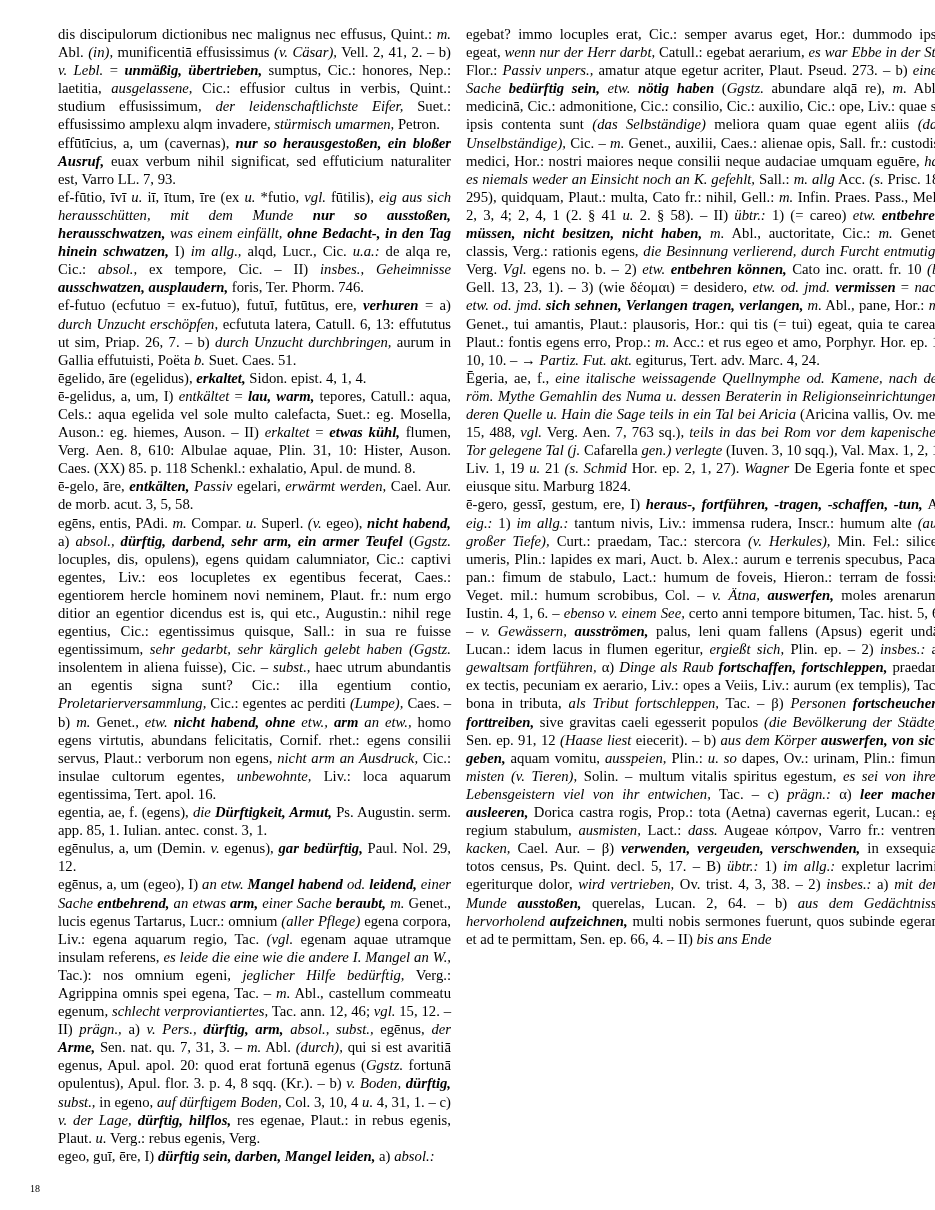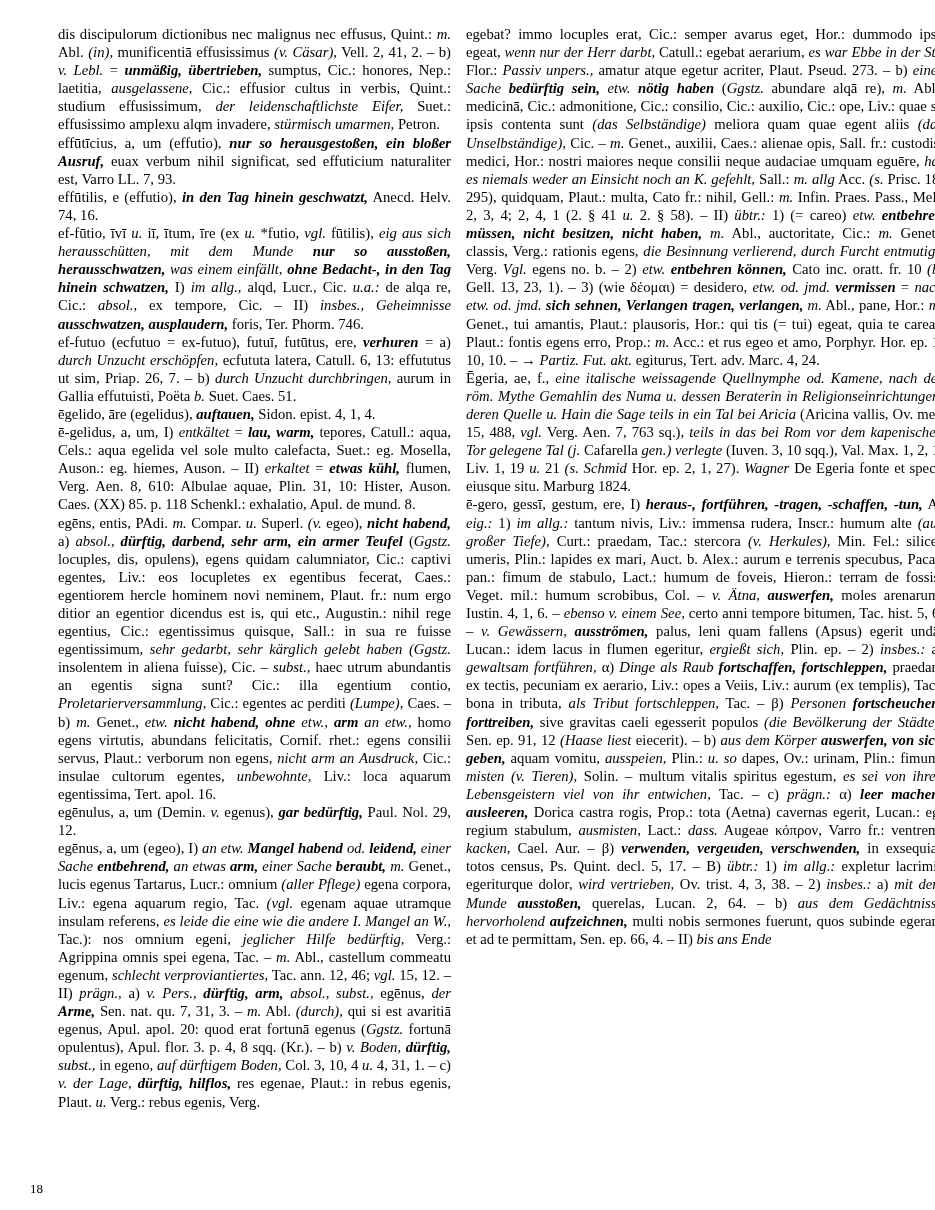--- a/index.html
+++ b/index.html
@@ -9,37 +9,39 @@
     position:relative;overflow:hidden;
   }
   .page{position:absolute;top:25px;left:30px;display:flex;gap:15px;margin-left:28px;}
   .col{font-size:14.7px;line-height:18.1px;text-align:justify;}
   .col-left{width:393px;}
   .col-right{width:477px;}
   p.entry{margin:0;padding:0;}
   .b{font-weight:400;}
   .i{font-style:italic;}
   .bi{font-weight:700;font-style:italic;}
-  .pagenum{position:absolute;left:30px;top:1182px;font-size:13px;line-height:14px;}
+  .pagenum{position:absolute;left:30px;top:1182px;font-size:10px;line-height:14px;}
 </style>
 </head>
 <body>
 
 <div class="page">
   <div class="col col-left">
       <p class="entry"><span>dis discipulorum dictionibus nec malignus nec effusus, Quint.: </span><span class="i">m.</span><span> Abl. </span><span class="i">(in),</span><span> munificentiā effusissimus </span><span class="i">(v. Cäsar),</span><span> Vell. 2, 41, 2. – b) </span><span class="i">v. Lebl.</span><span> = </span><span class="bi">unmäßig, übertrieben,</span><span> sumptus, Cic.: honores, Nep.: laetitia, </span><span class="i">ausgelassene,</span><span> Cic.: effusior cultus in verbis, Quint.: studium effusissimum, </span><span class="i">der leidenschaftlichste Eifer,</span><span> Suet.: effusissimo amplexu alqm invadere, </span><span class="i">stürmisch umarmen,</span><span> Petron.</span></p>
-      <p class="entry"><span class="b">effūtīcius</span><span>, a, um (effutio), </span><span class="bi">nur so herausgestoßen, ein bloßer Ausruf,</span><span> euax verbum nihil significat, sed effuticium naturaliter est, Varro LL. 7, 93.</span></p>
-      <p class="entry"><span class="b">effūtilis</span><span>, e (effutio), </span><span class="bi">in den Tag hinein geschwatzt,</span><span> Anecd. Helv. 74, 16.</span></p>
+      <p class="entry"><span class="b">effūtīcius</span><span>, a, um (cavernas), </span><span class="bi">nur so herausgestoßen, ein bloßer Ausruf,</span><span> euax verbum nihil significat, sed effuticium naturaliter est, Varro LL. 7, 93.</span></p>
       <p class="entry"><span class="b">ef-fūtio</span><span>, īvī </span><span class="i">u.</span><span> iī, ītum, īre (ex </span><span class="i">u.</span><span> *futio, </span><span class="i">vgl.</span><span> fūtilis), </span><span class="i">eig aus sich herausschütten, mit dem Munde</span><span class="bi"> nur so ausstoßen, herausschwatzen,</span><span class="i"> was einem einfällt, </span><span class="bi">ohne Bedacht-, in den Tag hinein schwatzen,</span><span> I) </span><span class="i">im allg.,</span><span> alqd, Lucr., Cic. </span><span class="i">u.a.:</span><span> de alqa re, Cic.: </span><span class="i">absol.,</span><span> ex tempore, Cic. – II) </span><span class="i">insbes., Geheimnisse</span><span class="bi"> ausschwatzen, ausplaudern,</span><span> foris, Ter. Phorm. 746.</span></p>
       <p class="entry"><span class="b">ef-futuo</span><span> (ecfutuo = ex-futuo), futuī, futūtus, ere, </span><span class="bi">verhuren</span><span> = a) </span><span class="i">durch Unzucht erschöpfen,</span><span> ecfututa latera, Catull. 6, 13: effututus ut sim, Priap. 26, 7. – b) </span><span class="i">durch Unzucht durchbringen,</span><span> aurum in Gallia effutuisti, Poëta </span><span class="i">b.</span><span> Suet. Caes. 51.</span></p>
-      <p class="entry"><span class="b">ēgelido</span><span>, āre (egelidus), </span><span class="bi">auftauen,</span><span> Sidon. epist. 4, 1, 4.</span></p>
+      <p class="entry"><span class="b">ēgelido</span><span>, āre (egelidus), </span><span class="bi">erkaltet,</span><span> Sidon. epist. 4, 1, 4.</span></p>
       <p class="entry"><span class="b">ē-gelidus</span><span>, a, um, I) </span><span class="i">entkältet</span><span> = </span><span class="bi">lau, warm,</span><span> tepores, Catull.: aqua, Cels.: aqua egelida vel sole multo calefacta, Suet.: eg. Mosella, Auson.: eg. hiemes, Auson. – II) </span><span class="i">erkaltet</span><span> = </span><span class="bi">etwas kühl,</span><span> flumen, Verg. Aen. 8, 610: Albulae aquae, Plin. 31, 10: Hister, Auson. Caes. (XX) 85. p. 118 Schenkl.: exhalatio, Apul. de mund. 8.</span></p>
+      <p class="entry"><span class="b">ē-gelo</span><span>, āre, </span><span class="bi">entkälten,</span><span class="i"> Passiv</span><span> egelari, </span><span class="i">erwärmt werden,</span><span> Cael. Aur. de morb. acut. 3, 5, 58.</span></p>
       <p class="entry"><span class="b">egēns</span><span>, entis, PAdi. </span><span class="i">m.</span><span> Compar. </span><span class="i">u.</span><span> Superl. </span><span class="i">(v.</span><span> egeo), </span><span class="bi">nicht habend,</span><span> a) </span><span class="i">absol.,</span><span class="bi"> dürftig, darbend, sehr arm, ein armer Teufel</span><span> (</span><span class="i">Ggstz.</span><span> locuples, dis, opulens), egens quidam calumniator, Cic.: captivi egentes, Liv.: eos locupletes ex egentibus fecerat, Caes.: egentiorem hercle hominem novi neminem, Plaut. fr.: num ergo ditior an egentior dicendus est is, qui etc., Augustin.: nihil rege egentius, Cic.: egentissimus quisque, Sall.: in sua re fuisse egentissimum, </span><span class="i">sehr gedarbt, sehr kärglich gelebt haben (Ggstz.</span><span> insolentem in aliena fuisse), Cic. – </span><span class="i">subst.,</span><span> haec utrum abundantis an egentis signa sunt? Cic.: illa egentium contio, </span><span class="i">Proletarierversammlung,</span><span> Cic.: egentes ac perditi </span><span class="i">(Lumpe),</span><span> Caes. – b) </span><span class="i">m.</span><span> Genet., </span><span class="i">etw.</span><span class="bi"> nicht habend, ohne</span><span class="i"> etw.,</span><span class="bi"> arm</span><span class="i"> an etw.,</span><span> homo egens virtutis, abundans felicitatis, Cornif. rhet.: egens consilii servus, Plaut.: verborum non egens, </span><span class="i">nicht arm an Ausdruck,</span><span> Cic.: insulae cultorum egentes, </span><span class="i">unbewohnte,</span><span> Liv.: loca aquarum egentissima, Tert. apol. 16.</span></p>
+      <p class="entry"><span class="b">egentia</span><span>, ae, f. (egens), </span><span class="i">die</span><span class="bi"> Dürftigkeit, Armut,</span><span> Ps. Augustin. serm. app. 85, 1. Iulian. antec. const. 3, 1.</span></p>
       <p class="entry"><span class="b">egēnulus</span><span>, a, um (Demin. </span><span class="i">v.</span><span> egenus), </span><span class="bi">gar bedürftig,</span><span> Paul. Nol. 29, 12.</span></p>
       <p class="entry"><span class="b">egēnus</span><span>, a, um (egeo), I) </span><span class="i">an etw.</span><span class="bi"> Mangel habend</span><span class="i"> od.</span><span class="bi"> leidend,</span><span class="i"> einer Sache</span><span class="bi"> entbehrend,</span><span class="i"> an etwas</span><span class="bi"> arm,</span><span class="i"> einer Sache</span><span class="bi"> beraubt,</span><span class="i"> m.</span><span> Genet., lucis egenus Tartarus, Lucr.: omnium </span><span class="i">(aller Pflege)</span><span> egena corpora, Liv.: egena aquarum regio, Tac. </span><span class="i">(vgl.</span><span> egenam aquae utramque insulam referens, </span><span class="i">es leide die eine wie die andere I. Mangel an W.,</span><span> Tac.): nos omnium egeni, </span><span class="i">jeglicher Hilfe bedürftig,</span><span> Verg.: Agrippina omnis spei egena, Tac. – </span><span class="i">m.</span><span> Abl., castellum commeatu egenum, </span><span class="i">schlecht verproviantiertes,</span><span> Tac. ann. 12, 46; </span><span class="i">vgl.</span><span> 15, 12. – II) </span><span class="i">prägn.,</span><span> a) </span><span class="i">v. Pers.,</span><span class="bi"> dürftig, arm,</span><span class="i"> absol., subst.,</span><span> egēnus, </span><span class="i">der</span><span class="bi"> Arme,</span><span> Sen. nat. qu. 7, 31, 3. – </span><span class="i">m.</span><span> Abl. </span><span class="i">(durch),</span><span> qui si est avaritiā egenus, Apul. apol. 20: quod erat fortunā egenus (</span><span class="i">Ggstz.</span><span> fortunā opulentus), Apul. flor. 3. p. 4, 8 sqq. (Kr.). – b) </span><span class="i">v. Boden,</span><span class="bi"> dürftig,</span><span class="i"> subst.,</span><span> in egeno, </span><span class="i">auf dürftigem Boden,</span><span> Col. 3, 10, 4 </span><span class="i">u.</span><span> 4, 31, 1. – c) </span><span class="i">v. der Lage,</span><span class="bi"> dürftig, hilflos,</span><span> res egenae, Plaut.: in rebus egenis, Plaut. </span><span class="i">u.</span><span> Verg.: rebus egenis, Verg.</span></p>
+      <p class="entry"><span class="b">egeo</span><span>, guī, ēre, I) </span><span class="bi">dürftig sein, darben, Mangel leiden,</span><span> a) </span><span class="i">absol.:</span></p>
     </div>
   <div class="col col-right">
       <p class="entry"><span>egebat? immo locuples erat, Cic.: semper avarus eget, Hor.: dummodo ipse egeat, </span><span class="i">wenn nur der Herr darbt,</span><span> Catull.: egebat aerarium, </span><span class="i">es war Ebbe in der St.,</span><span> Flor.: </span><span class="i">Passiv unpers.,</span><span> amatur atque egetur acriter, Plaut. Pseud. 273. – b) </span><span class="i">einer Sache</span><span class="bi"> bedürftig sein,</span><span class="i"> etw.</span><span class="bi"> nötig haben</span><span> (</span><span class="i">Ggstz.</span><span> abundare alqā re), </span><span class="i">m.</span><span> Abl., medicinā, Cic.: admonitione, Cic.: consilio, Cic.: auxilio, Cic.: ope, Liv.: quae se ipsis contenta sunt </span><span class="i">(das Selbständige)</span><span> meliora quam quae egent aliis </span><span class="i">(das Unselbständige),</span><span> Cic. – </span><span class="i">m.</span><span> Genet., auxilii, Caes.: alienae opis, Sall. fr.: custodis, medici, Hor.: nostri maiores neque consilii neque audaciae umquam eguēre, </span><span class="i">hat es niemals weder an Einsicht noch an K. gefehlt,</span><span> Sall.: </span><span class="i">m. allg</span><span> Acc. </span><span class="i">(s.</span><span> Prisc. 18, 295), quidquam, Plaut.: multa, Cato fr.: nihil, Gell.: </span><span class="i">m.</span><span> Infin. Praes. Pass., Mela 2, 3, 4; 2, 4, 1 (2. § 41 </span><span class="i">u.</span><span> 2. § 58). – II) </span><span class="i">übtr.:</span><span> 1) (= careo) </span><span class="i">etw.</span><span class="bi"> entbehren müssen, nicht besitzen, nicht haben,</span><span class="i"> m.</span><span> Abl., auctoritate, Cic.: </span><span class="i">m.</span><span> Genet., classis, Verg.: rationis egens, </span><span class="i">die Besinnung verlierend, durch Furcht entmutigt,</span><span> Verg. </span><span class="i">Vgl.</span><span> egens no. b. – 2) </span><span class="i">etw.</span><span class="bi"> entbehren können,</span><span> Cato inc. oratt. fr. 10 </span><span class="i">(b.</span><span> Gell. 13, 23, 1). – 3) (wie δέομαι) = desidero, </span><span class="i">etw. od. jmd.</span><span class="bi"> vermissen</span><span> = </span><span class="i">nach etw. od. jmd.</span><span class="bi"> sich sehnen, Verlangen tragen, verlangen,</span><span class="i"> m.</span><span> Abl., pane, Hor.: </span><span class="i">m.</span><span> Genet., tui amantis, Plaut.: plausoris, Hor.: qui tis (= tui) egeat, quia te careat, Plaut.: fontis egens erro, Prop.: </span><span class="i">m.</span><span> Acc.: et rus egeo et amo, Porphyr. Hor. ep. 1, 10, 10. – → </span><span class="i">Partiz. Fut. akt.</span><span> egiturus, Tert. adv. Marc. 4, 24.</span></p>
       <p class="entry"><span class="b">Ēgeria</span><span>, ae, f., </span><span class="i">eine italische weissagende Quellnymphe od. Kamene, nach der röm. Mythe Gemahlin des Numa u. dessen Beraterin in Religionseinrichtungen, deren Quelle u. Hain die Sage teils in ein Tal bei Aricia</span><span> (Aricina vallis, Ov. met. 15, 488, </span><span class="i">vgl.</span><span> Verg. Aen. 7, 763 sq.), </span><span class="i">teils in das bei Rom vor dem kapenischen Tor gelegene Tal (j.</span><span> Cafarella </span><span class="i">gen.) verlegte</span><span> (Iuven. 3, 10 sqq.), Val. Max. 1, 2, 1. Liv. 1, 19 </span><span class="i">u.</span><span> 21 </span><span class="i">(s. Schmid</span><span> Hor. ep. 2, 1, 27). </span><span class="i">Wagner</span><span> De Egeria fonte et specu eiusque situ. Marburg 1824.</span></p>
       <p class="entry"><span class="b">ē-gero</span><span>, gessī, gestum, ere, I) </span><span class="bi">heraus-, fortführen, -tragen, -schaffen, -tun,</span><span> A) </span><span class="i">eig.:</span><span> 1) </span><span class="i">im allg.:</span><span> tantum nivis, Liv.: immensa rudera, Inscr.: humum alte </span><span class="i">(aus großer Tiefe),</span><span> Curt.: praedam, Tac.: stercora </span><span class="i">(v. Herkules),</span><span> Min. Fel.: silices umeris, Plin.: lapides ex mari, Auct. b. Alex.: aurum e terrenis specubus, Pacat. pan.: fimum de stabulo, Lact.: humum de foveis, Hieron.: terram de fossis, Veget. mil.: humum scrobibus, Col. – </span><span class="i">v. Ätna,</span><span class="bi"> auswerfen,</span><span> moles arenarum, Iustin. 4, 1, 6. – </span><span class="i">ebenso v. einem See,</span><span> certo anni tempore bitumen, Tac. hist. 5, 6. – </span><span class="i">v. Gewässern,</span><span class="bi"> ausströmen,</span><span> palus, leni quam fallens (Apsus) egerit undā, Lucan.: idem lacus in flumen egeritur, </span><span class="i">ergießt sich,</span><span> Plin. ep. – 2) </span><span class="i">insbes.:</span><span> a) </span><span class="i">gewaltsam fortführen,</span><span> α) </span><span class="i">Dinge als Raub</span><span class="bi"> fortschaffen, fortschleppen,</span><span> praedam ex tectis, pecuniam ex aerario, Liv.: opes a Veiis, Liv.: aurum (ex templis), Tac.: bona in tributa, </span><span class="i">als Tribut fortschleppen,</span><span> Tac. – β) </span><span class="i">Personen</span><span class="bi"> fortscheuchen, forttreiben,</span><span> sive gravitas caeli egesserit populos </span><span class="i">(die Bevölkerung der Städte),</span><span> Sen. ep. 91, 12 </span><span class="i">(Haase liest</span><span> eiecerit). – b) </span><span class="i">aus dem Körper</span><span class="bi"> auswerfen, von sich geben,</span><span> aquam vomitu, </span><span class="i">ausspeien,</span><span> Plin.: </span><span class="i">u. so</span><span> dapes, Ov.: urinam, Plin.: fimum, </span><span class="i">misten (v. Tieren),</span><span> Solin. – multum vitalis spiritus egestum, </span><span class="i">es sei von ihren Lebensgeistern viel von ihr entwichen,</span><span> Tac. – c) </span><span class="i">prägn.:</span><span> α) </span><span class="bi">leer machen, ausleeren,</span><span> Dorica castra rogis, Prop.: tota (Aetna) cavernas egerit, Lucan.: eg. regium stabulum, </span><span class="i">ausmisten,</span><span> Lact.: </span><span class="i">dass.</span><span> Augeae κόπρον, Varro fr.: ventrem, </span><span class="i">kacken,</span><span> Cael. Aur. – β) </span><span class="bi">verwenden, vergeuden, verschwenden,</span><span> in exsequias totos census, Ps. Quint. decl. 5, 17. – B) </span><span class="i">übtr.:</span><span> 1) </span><span class="i">im allg.:</span><span> expletur lacrimis egeriturque dolor, </span><span class="i">wird vertrieben,</span><span> Ov. trist. 4, 3, 38. – 2) </span><span class="i">insbes.:</span><span> a) </span><span class="i">mit dem Munde</span><span class="bi"> ausstoßen,</span><span> querelas, Lucan. 2, 64. – b) </span><span class="i">aus dem Gedächtnisse hervorholend</span><span class="bi"> aufzeichnen,</span><span> multi nobis sermones fuerunt, quos subinde egeram et ad te permittam, Sen. ep. 66, 4. – II) </span><span class="i">bis ans Ende</span></p>
     </div>
 </div>
 
 <div class="pagenum">18</div>
 

